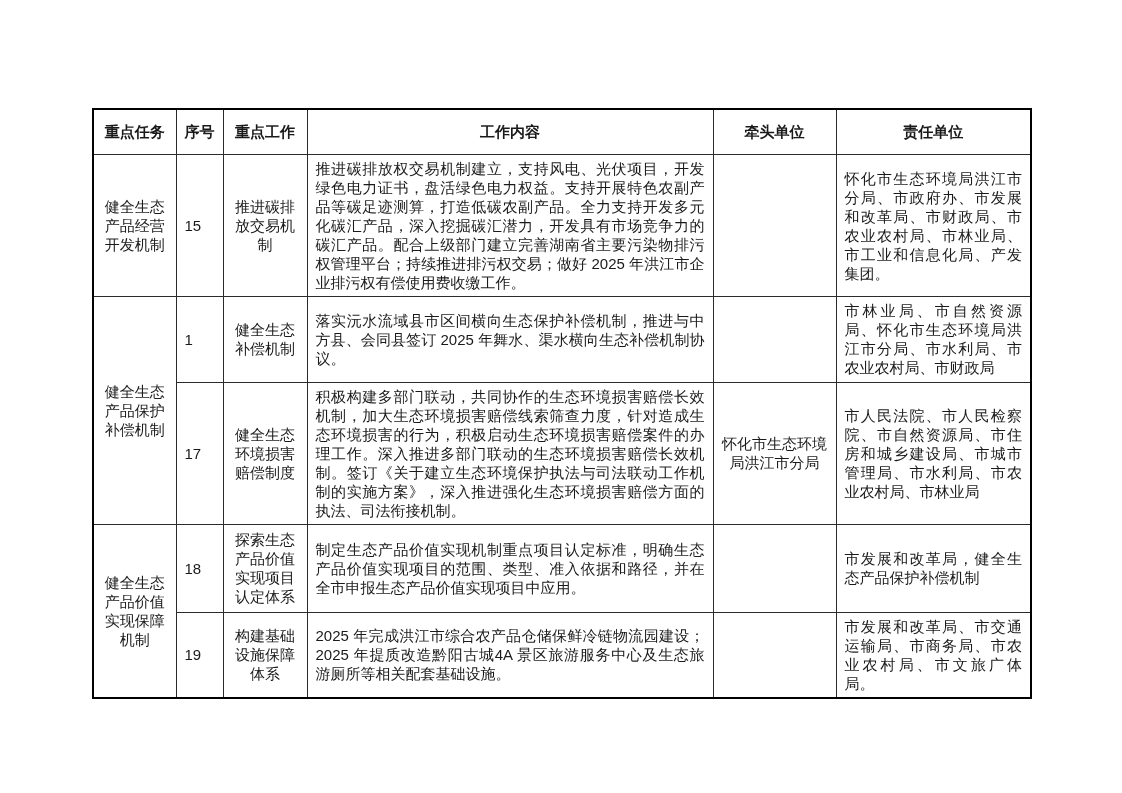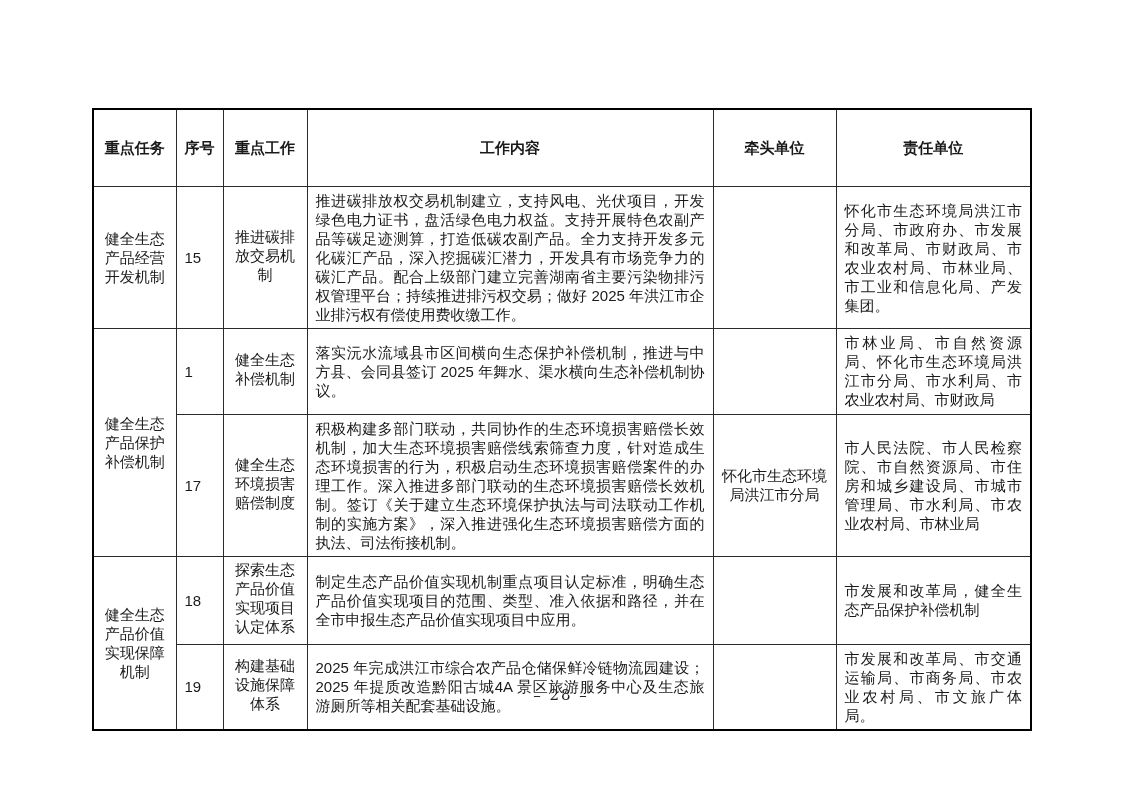--- a/index.html
+++ b/index.html
@@ -37,34 +37,33 @@
     vertical-align: middle;
     padding: 4px 8px;
     word-break: break-all;
     overflow: hidden;
   }
   tr.header-row th {
     font-weight: bold;
     text-align: center;
     height: 40px;
     font-size: 15px;
-    padding: 18px 2px;
+    padding: 2px 2px;
   }
   td.task-cell {
     font-weight: normal;
     text-align: center;
     padding: 2px 6px;
   }
   td.no-cell {
     padding: 2px 2px;
   }
   td.work-cell {
     text-align: center;
     padding: 2px 7px;
-    font-family: Liberation Mono, monospace;
   }
   td.content-cell {
     text-align: justify;
     text-align-last: left;
     padding: 4px 9px;
   }
   td.lead-cell {
     text-align: center;
     padding: 2px 8px;
   }
@@ -147,15 +146,14 @@
       <tr style="height:70px">
         <td class="no-cell">19</td>
         <td class="work-cell">构建基础设施保障体系</td>
         <td class="content-cell">2025 年完成洪江市综合农产品仓储保鲜冷链物流园建设；2025 年提质改造黔阳古城4A 景区旅游服务中心及生态旅游厕所等相关配套基础设施。</td>
         <td class="lead-cell"></td>
         <td class="resp-cell">市发展和改革局、市交通运输局、市商务局、市农业农村局、市文旅广体局。</td>
       </tr>
     </tbody>
   </table>
 
-  <div class="page-number">–  28  –</div>
 
 </div>
 
 </body></html>

